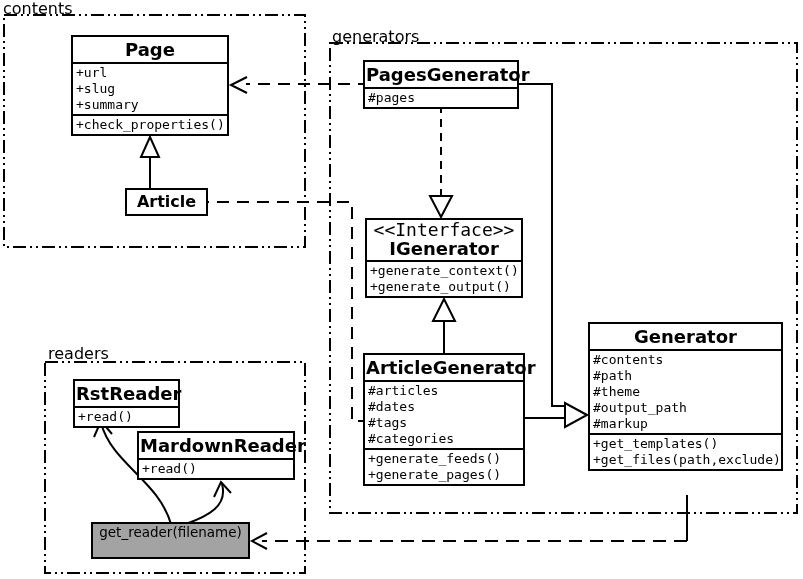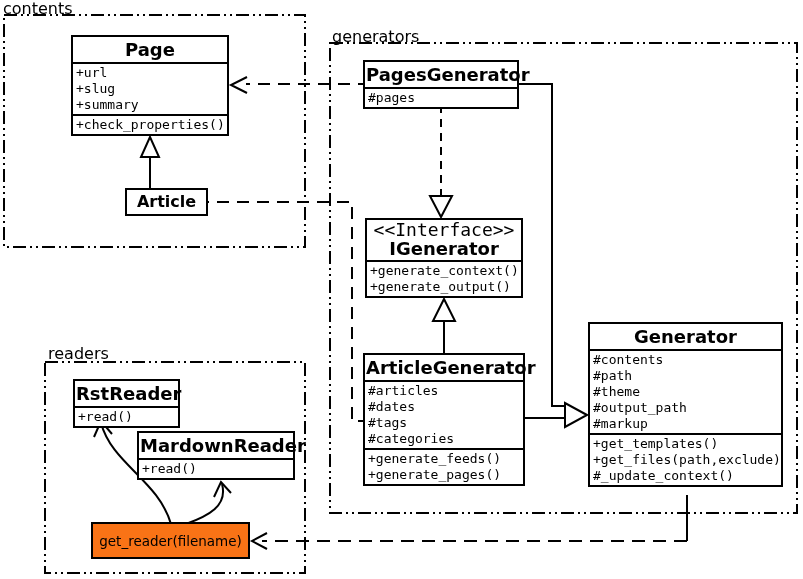--- a/index.html
+++ b/index.html
@@ -9,22 +9,22 @@
   .pkg-label{position:absolute;font-size:16px;line-height:16px;white-space:nowrap;}
   .uml-class{position:absolute;background:#fff;border:2px solid #000;box-sizing:border-box;}
   .uml-title{font-weight:bold;font-size:18px;line-height:25px;text-align:center;white-space:nowrap;padding:0 1px;}
   .uml-title.small{font-size:16px;line-height:24px;}
   .uml-stereotype{font-family:"DejaVu Sans Mono","Liberation Mono",monospace;font-size:18px;line-height:16px;
                   text-align:center;padding-top:2px;white-space:nowrap;}
   .uml-title.with-st{line-height:21px;padding-bottom:1px;}
   .uml-attrs,.uml-methods{border-top:2px solid #000;padding:1px 0;}
   .row{font-family:"DejaVu Sans Mono","Liberation Mono",monospace;font-size:13px;line-height:16px;
        white-space:pre;padding:0 3px;}
-  .label-box{position:absolute;background:#f97316;border:2px solid #000;box-sizing:border-box;
-             display:flex;align-items:center;justify-content:center;font-size:13.5px;white-space:nowrap;}
+  .label-box{position:absolute;background:#a3a3a3;border:2px solid #000;box-sizing:border-box;
+             display:flex;align-items:flex-start;justify-content:center;font-size:13.5px;white-space:nowrap;}
   svg .wire{stroke:#000;stroke-width:2;fill:none;}
   svg .tri{stroke:#000;stroke-width:2;fill:#fff;stroke-linejoin:miter;}
 </style>
 </head>
 <body>
 
 <div id="canvas">
 
   <svg id="wires" width="803" height="579" viewBox="0 0 803 579">
 
@@ -141,21 +141,20 @@
     <div class="uml-attrs">
         <div class="row">#contents</div>
         <div class="row">#path</div>
         <div class="row">#theme</div>
         <div class="row">#output_path</div>
         <div class="row">#markup</div>
       </div>
     <div class="uml-methods">
         <div class="row">+get_templates()</div>
         <div class="row">+get_files(path,exclude)</div>
-        <div class="row">#_update_context()</div>
       </div>
   </div>
 
   <div class="uml-class" style="left:73px;top:379px;width:107px;">
     <div class="uml-title">RstReader</div>
     <div class="uml-methods">
         <div class="row">+read()</div>
       </div>
   </div>
 

